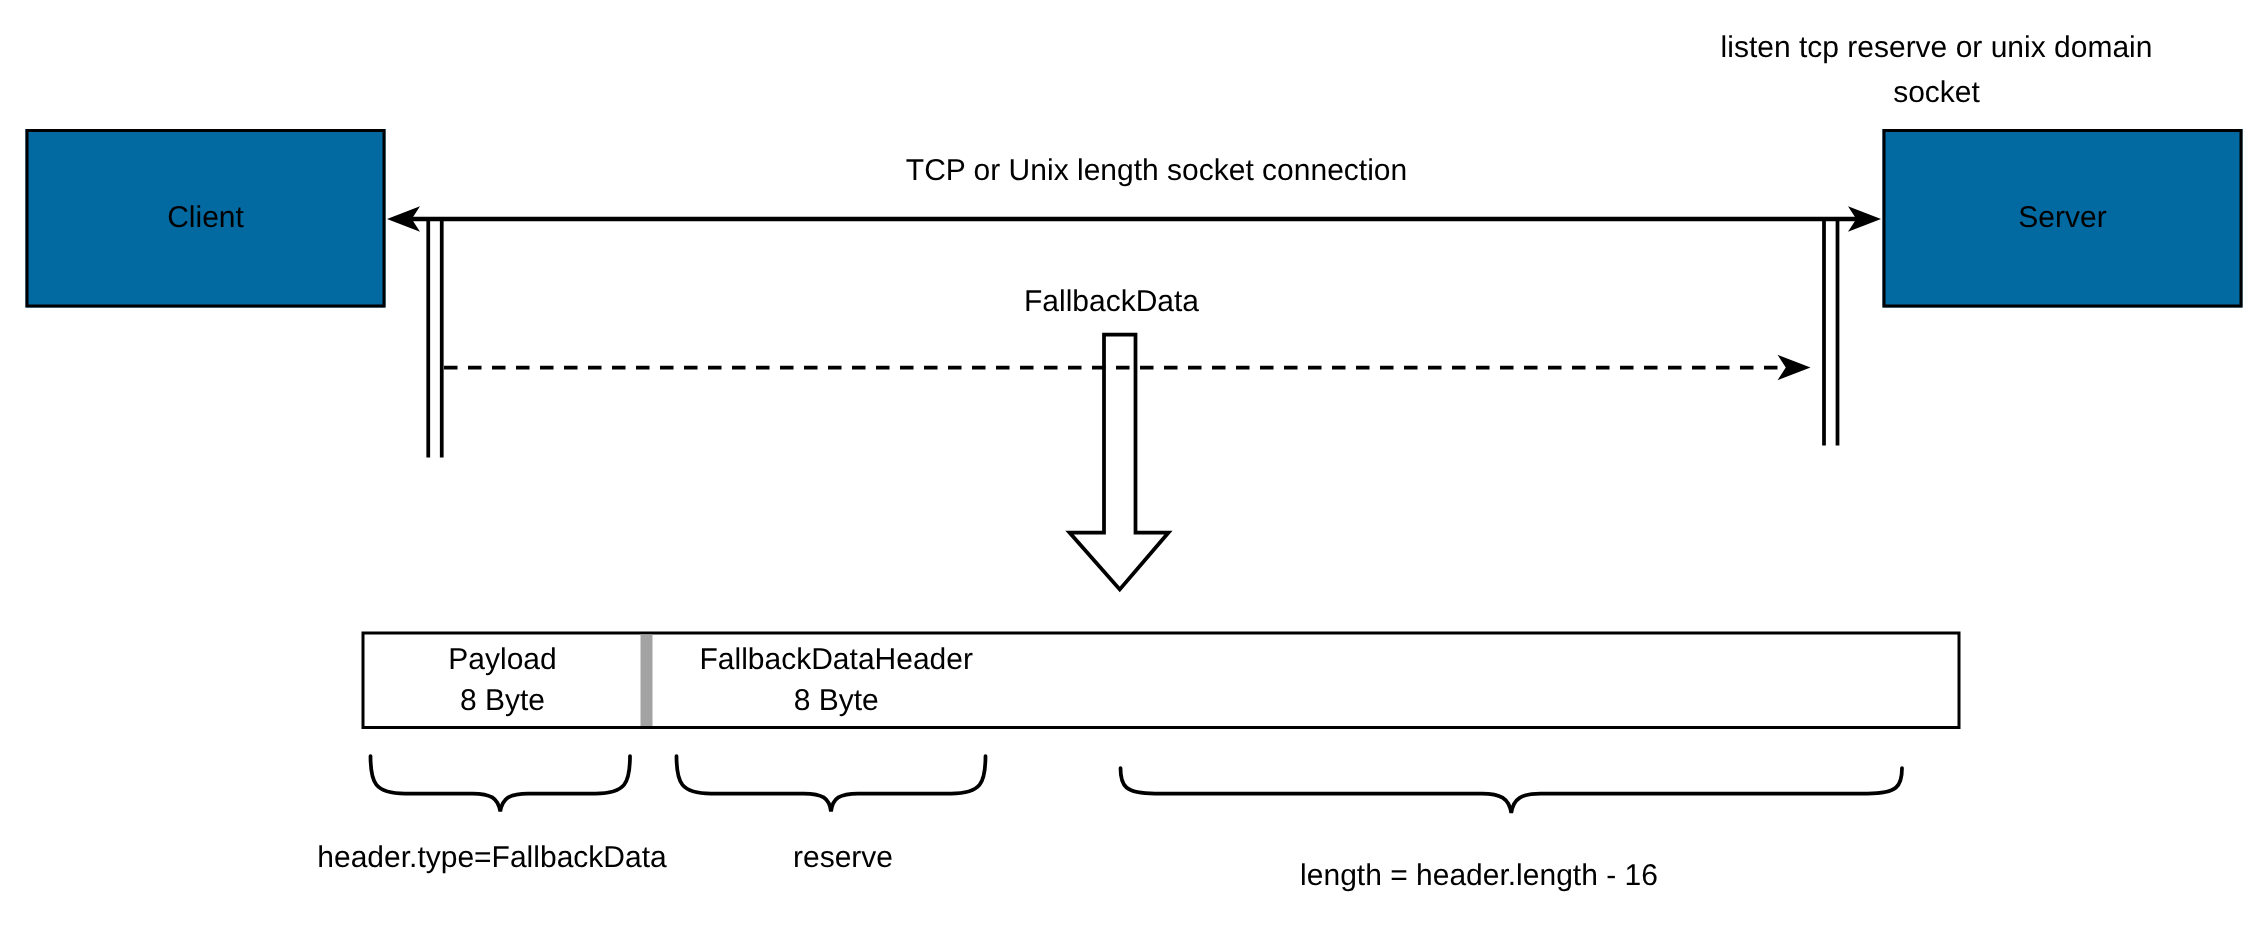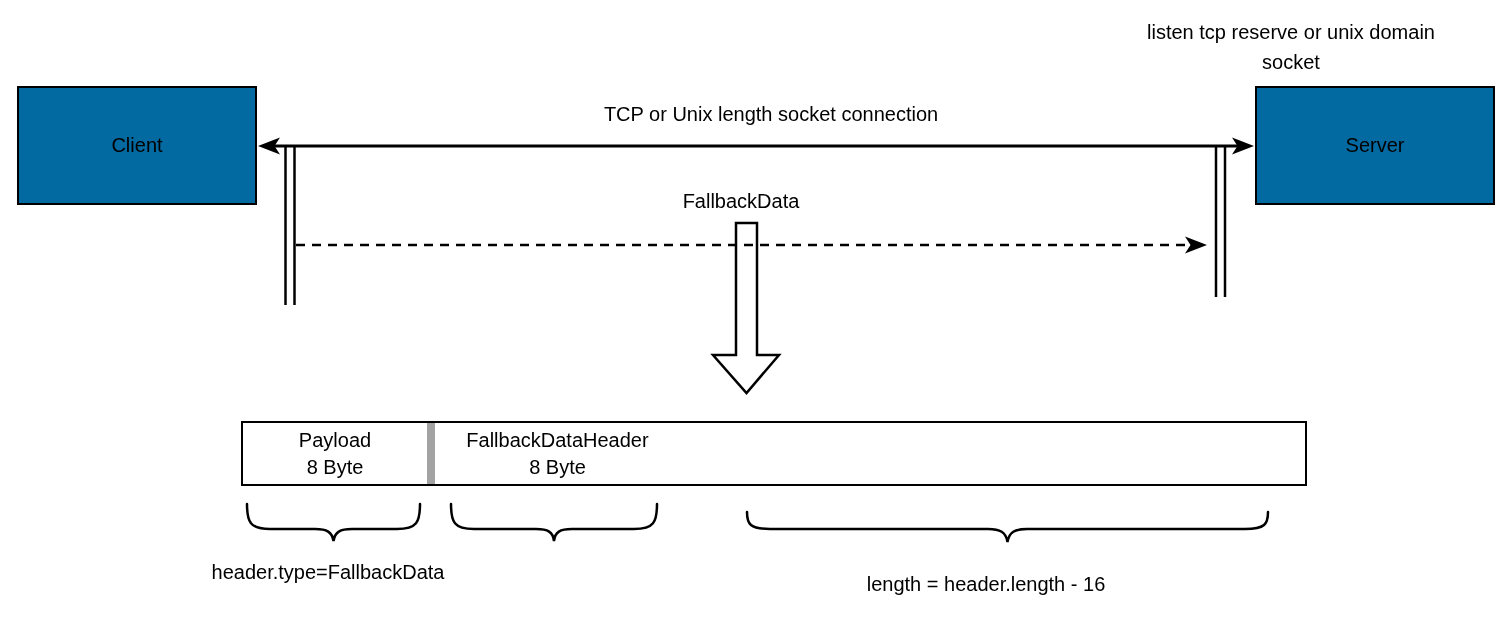--- a/index.html
+++ b/index.html
@@ -131,15 +131,16 @@
       <div>Payload</div>
       <div>8 Byte</div>
     </div>
     <div class="frame-cell" id="frame-cell-1">
       <div>FallbackDataHeader</div>
       <div>8 Byte</div>
     </div>
   </div>
 
   <div class="txt" id="annotation-0">header.type=FallbackData</div>
+  <div class="txt" id="annotation-1">reserve</div>
   <div class="txt" id="annotation-2">length = header.length - 16</div>
 
 </div>
 
 </body></html>

